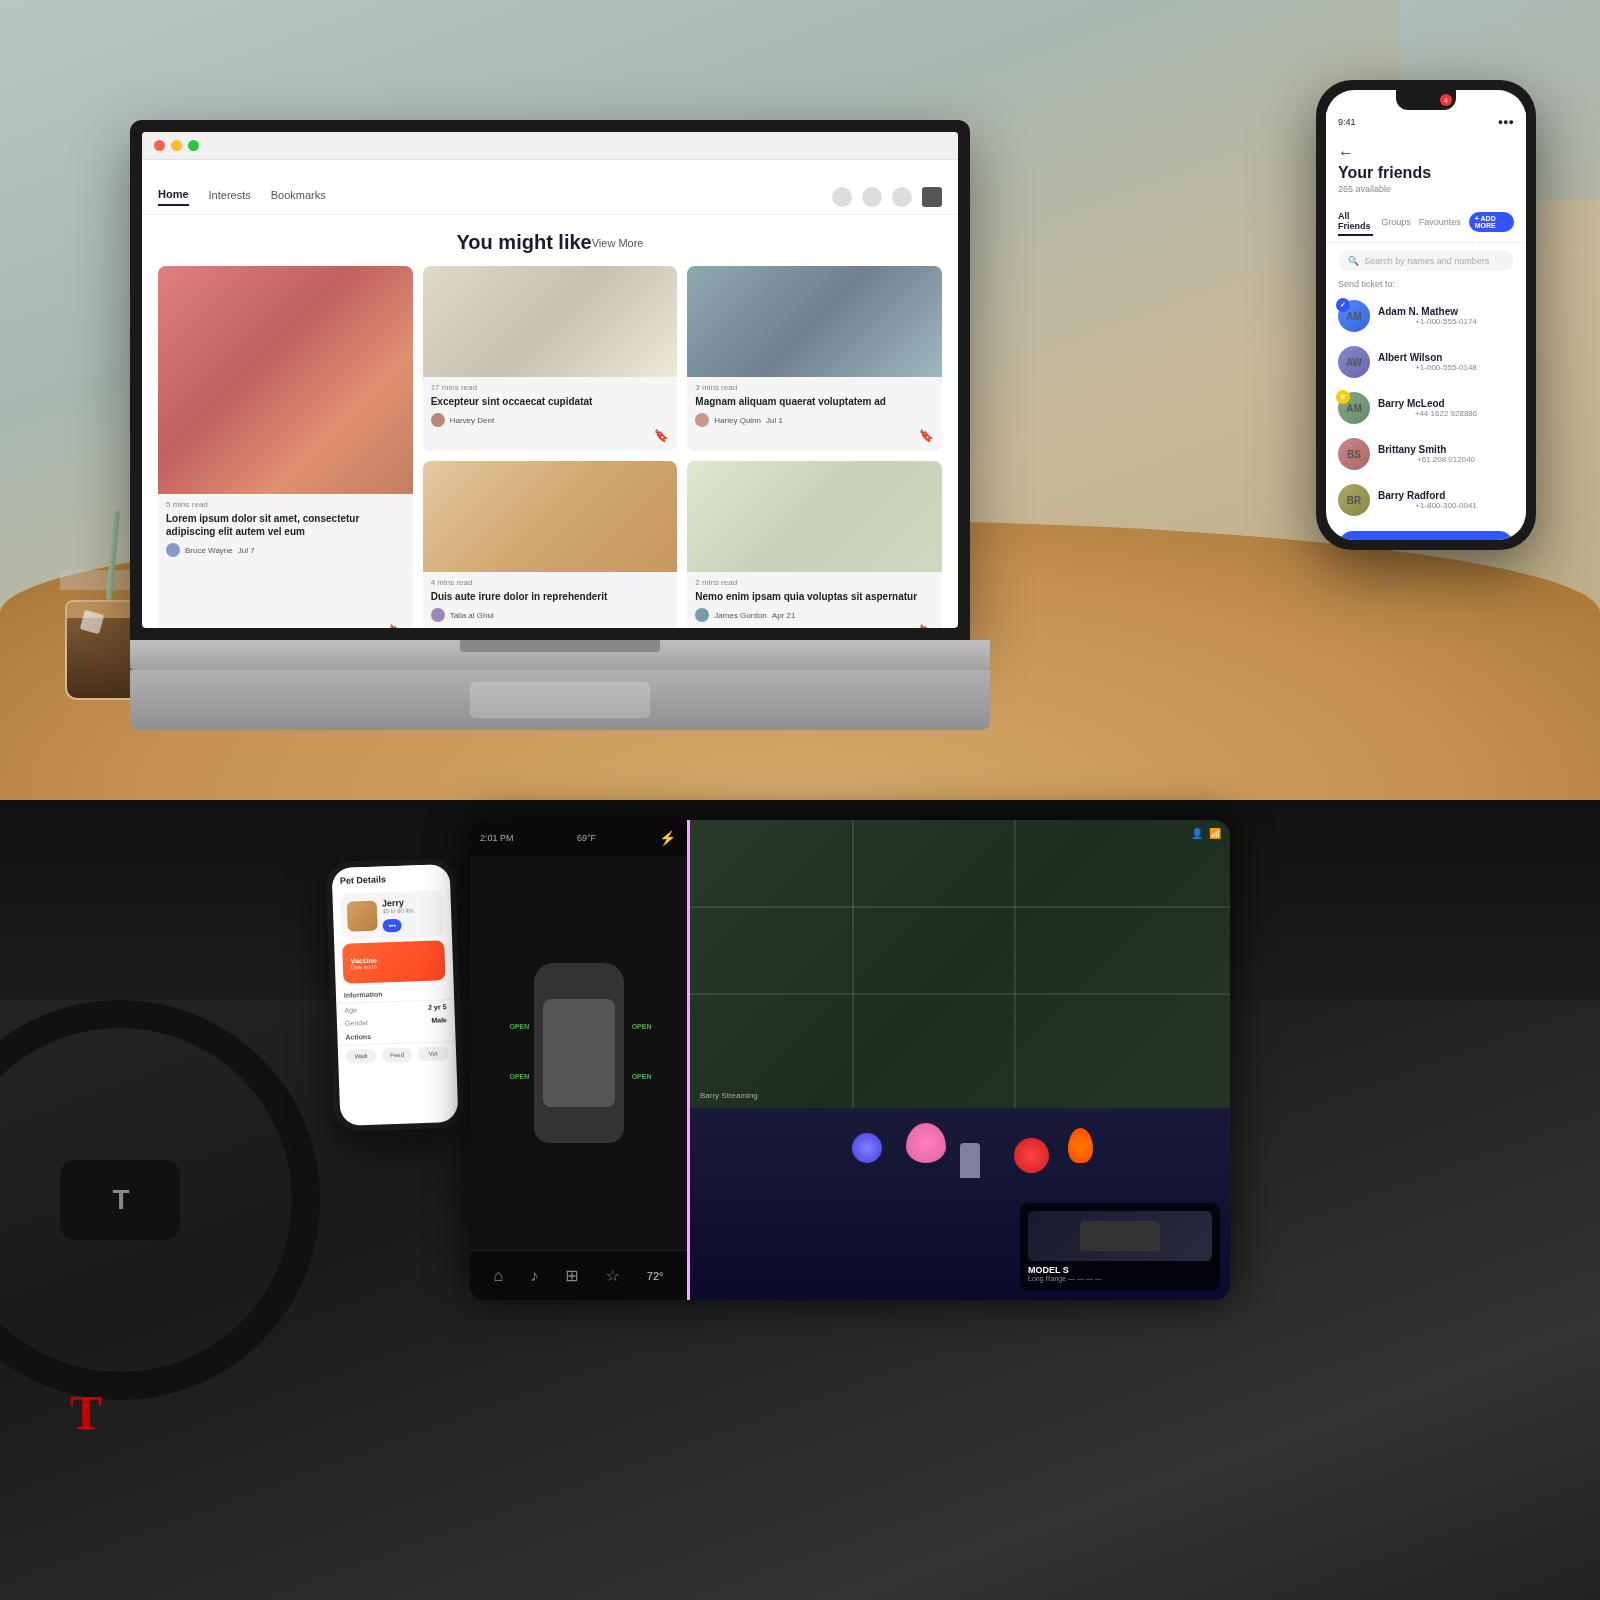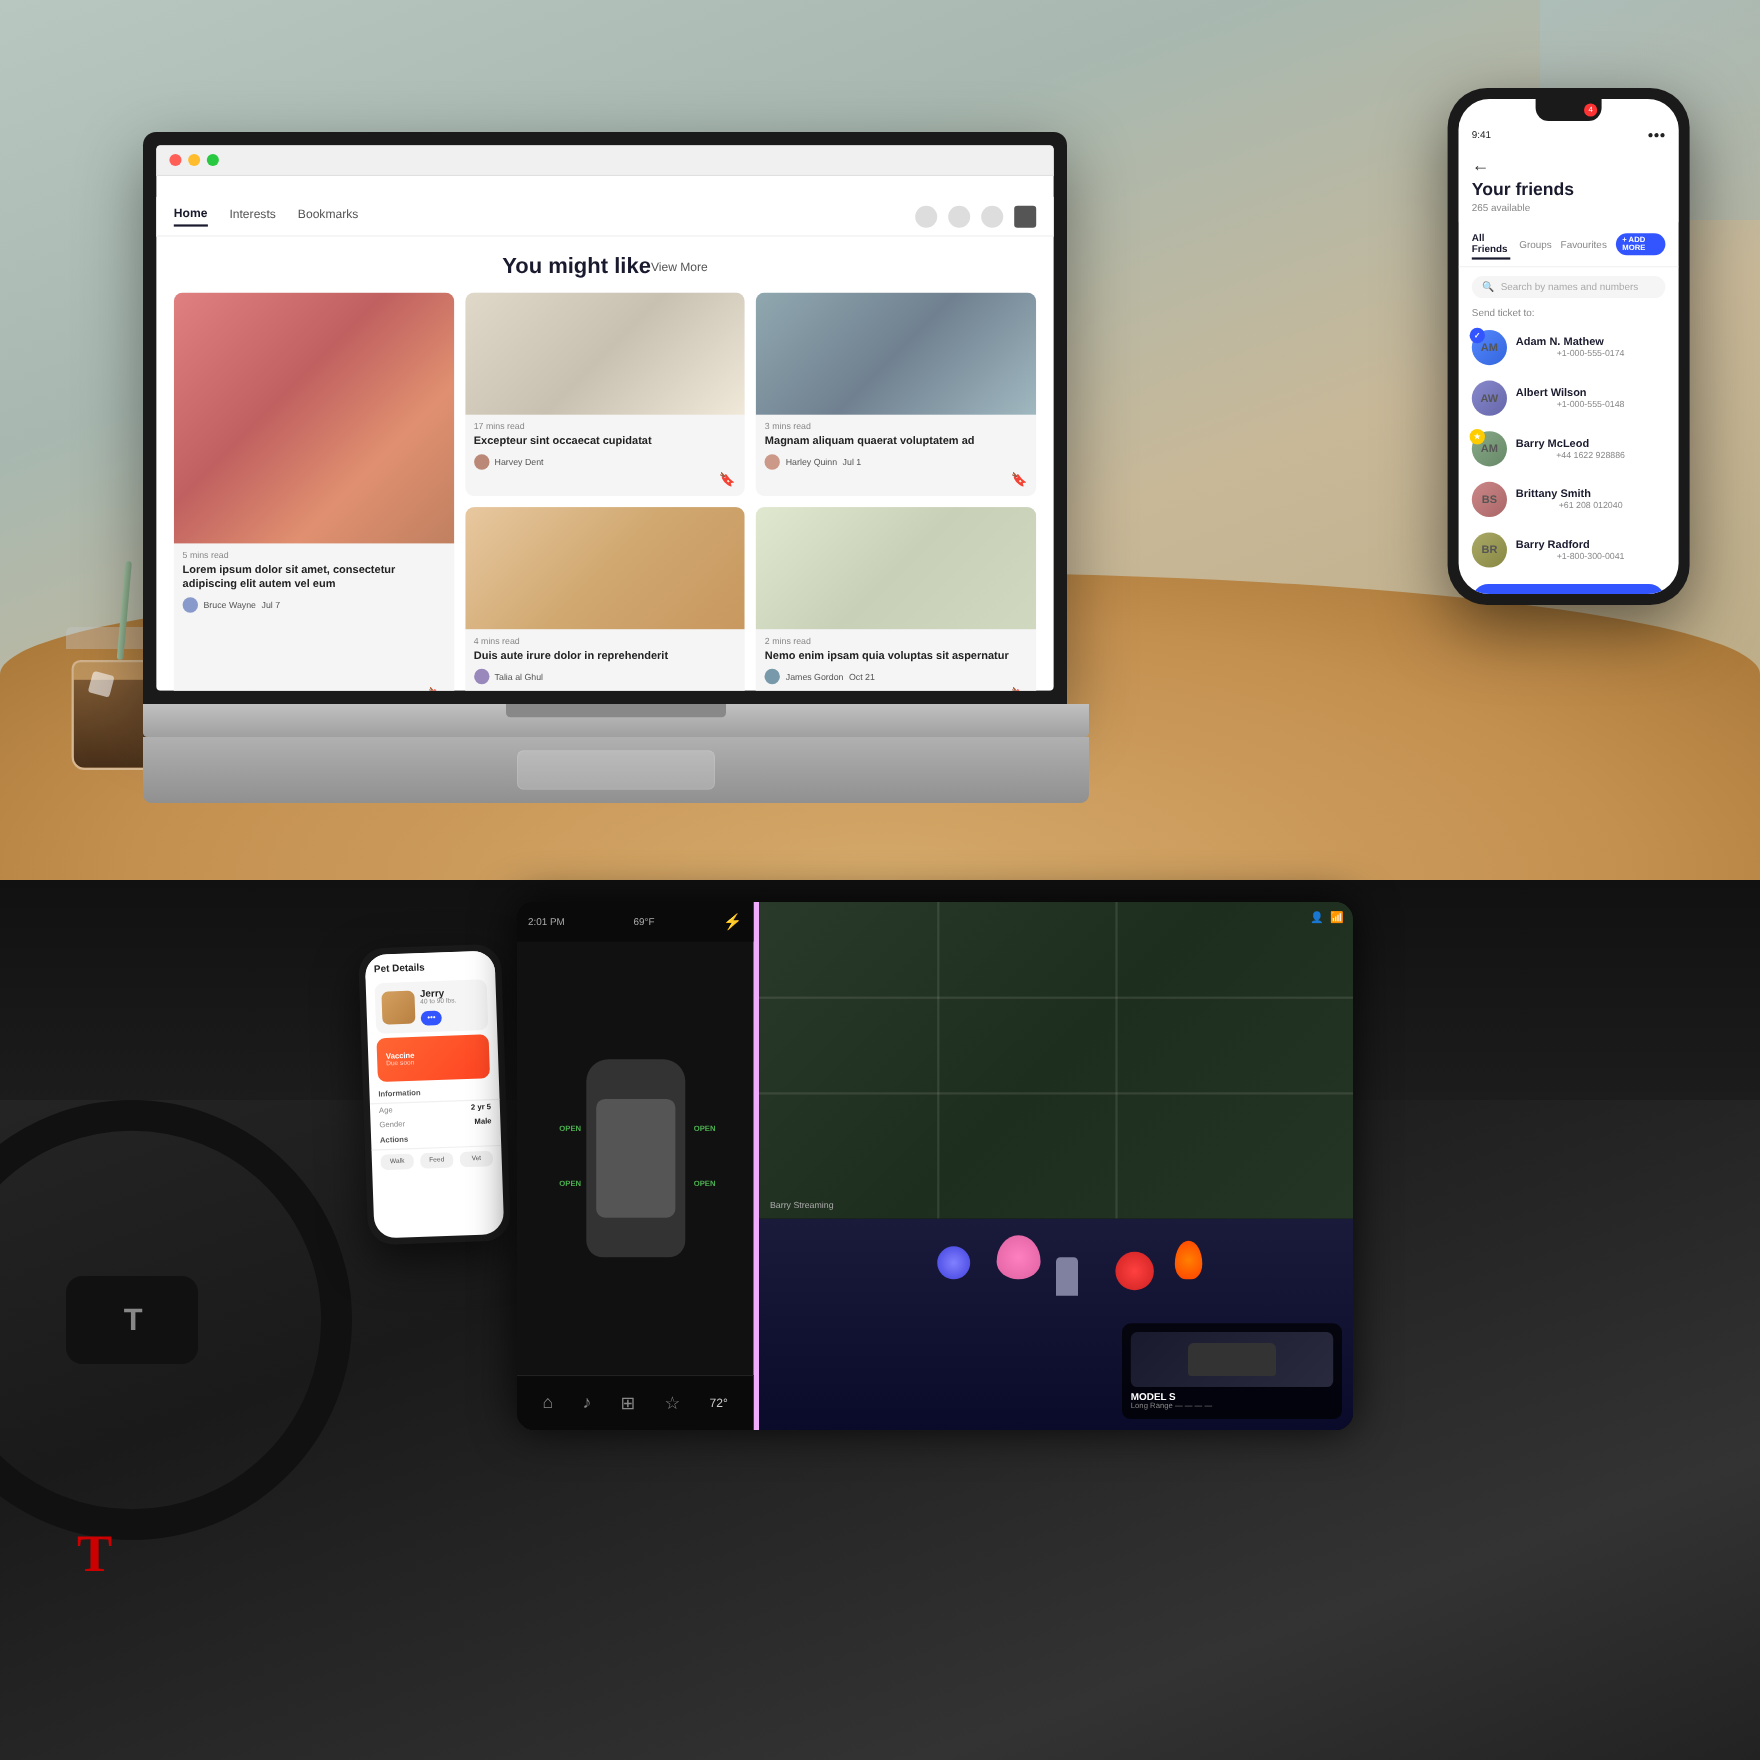--- a/index.html
+++ b/index.html
@@ -602,21 +602,21 @@
     .tesla-screen-inner {
       width: 100%;
       height: 100%;
       display: flex;
       position: relative;
     }
     .tesla-left-panel {
       width: 220px;
       height: 100%;
       background: #111;
-      border-right: 5px solid #f0abfc;
+      border-right: 3px solid #f0abfc;
       display: flex;
       flex-direction: column;
     }
     .tesla-topbar {
       height: 36px;
       background: #0a0a0a;
       display: flex;
       align-items: center;
       justify-content: space-between;
       padding: 0 10px;
@@ -867,21 +867,21 @@
               </div>
 
               <div class="card">
                 <div class="card-img-placeholder card-5-img"></div>
                 <div class="card-body">
                   <div class="card-meta">2 mins read</div>
                   <div class="card-title">Nemo enim ipsam quia voluptas sit aspernatur</div>
                   <div class="card-author">
                     <div class="author-avatar" style="background:#7799aa;"></div>
                     <span class="author-name">James Gordon</span>
-                    <span class="author-name">Oct 21</span>
+                    <span class="author-name">Apr 21</span>
                   </div>
                 </div>
                 <span class="bookmark-icon">🔖</span>
               </div>
             </div>
           </div>
         </div>
       </div>
     </div>
     <div class="laptop-base">

